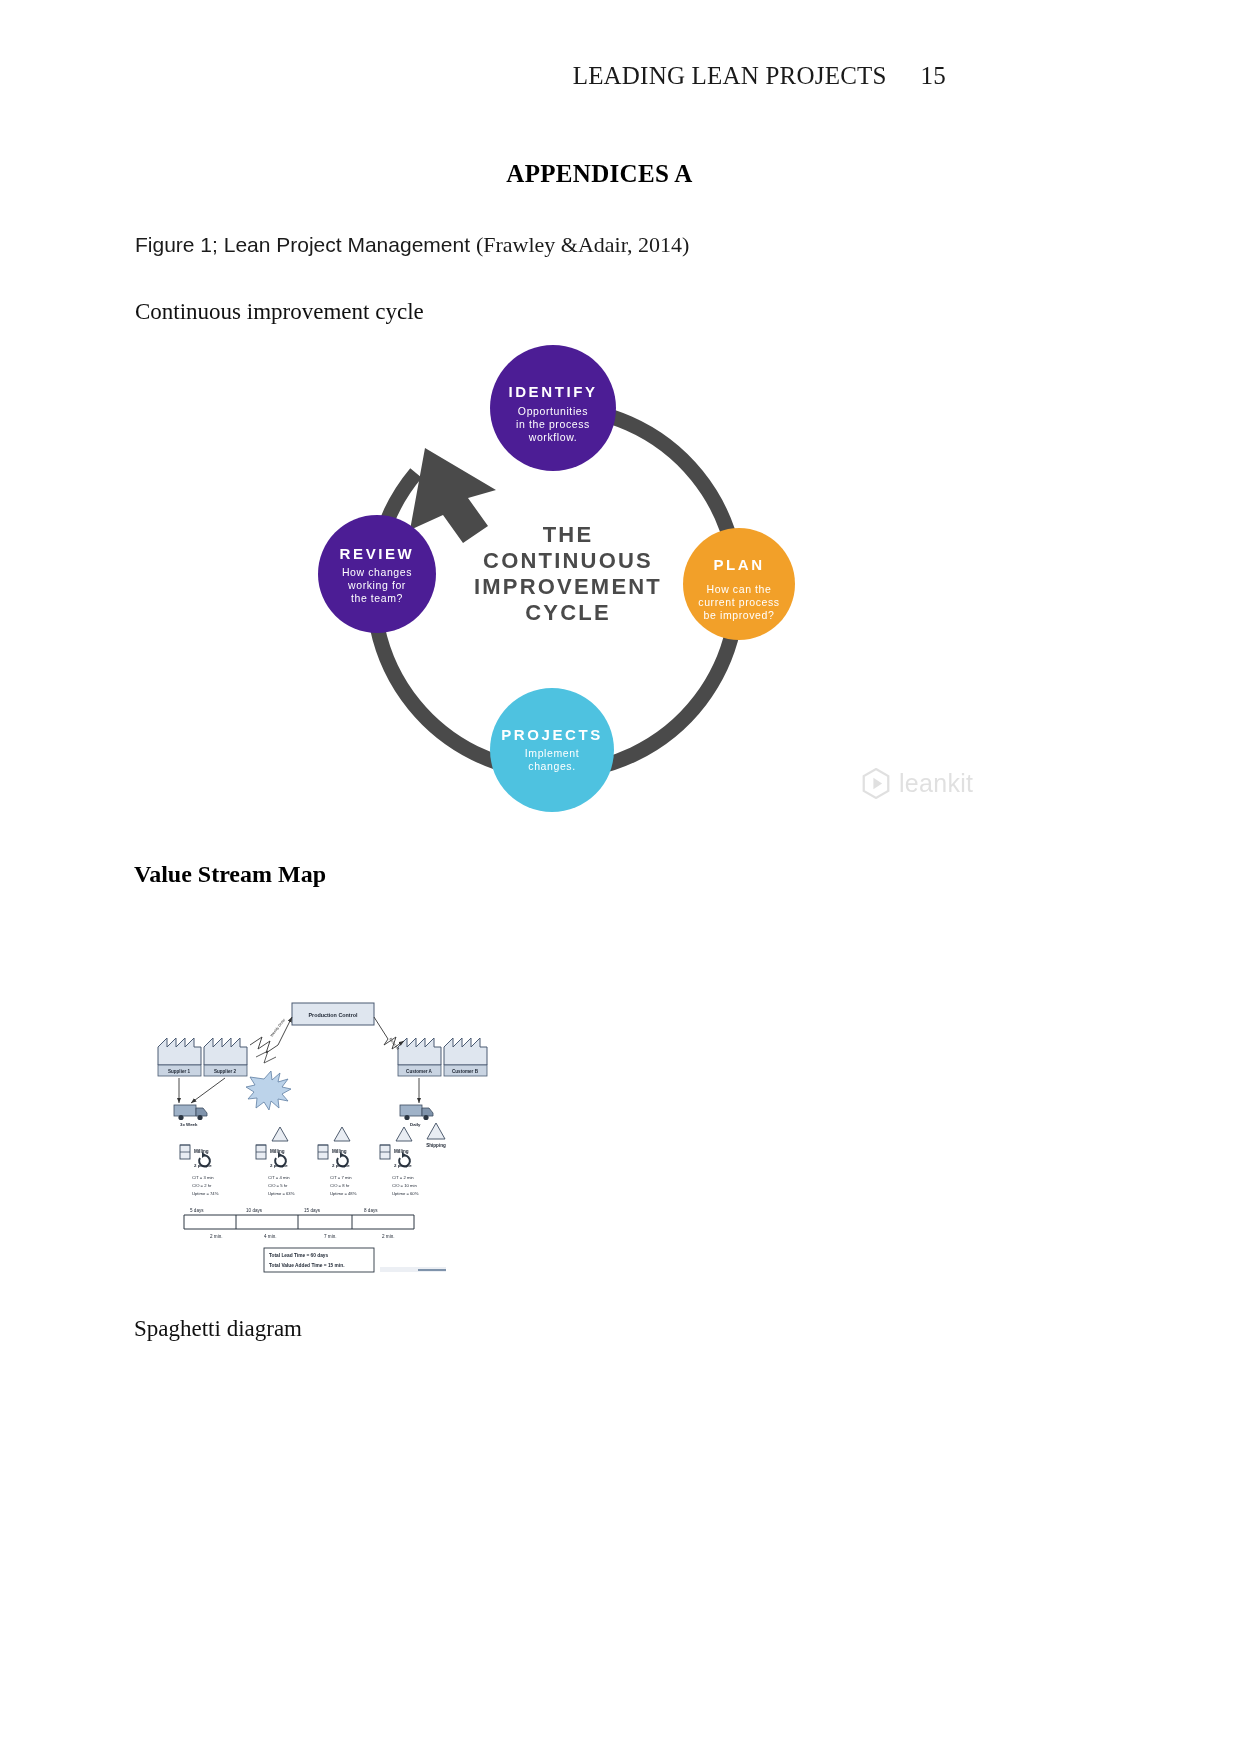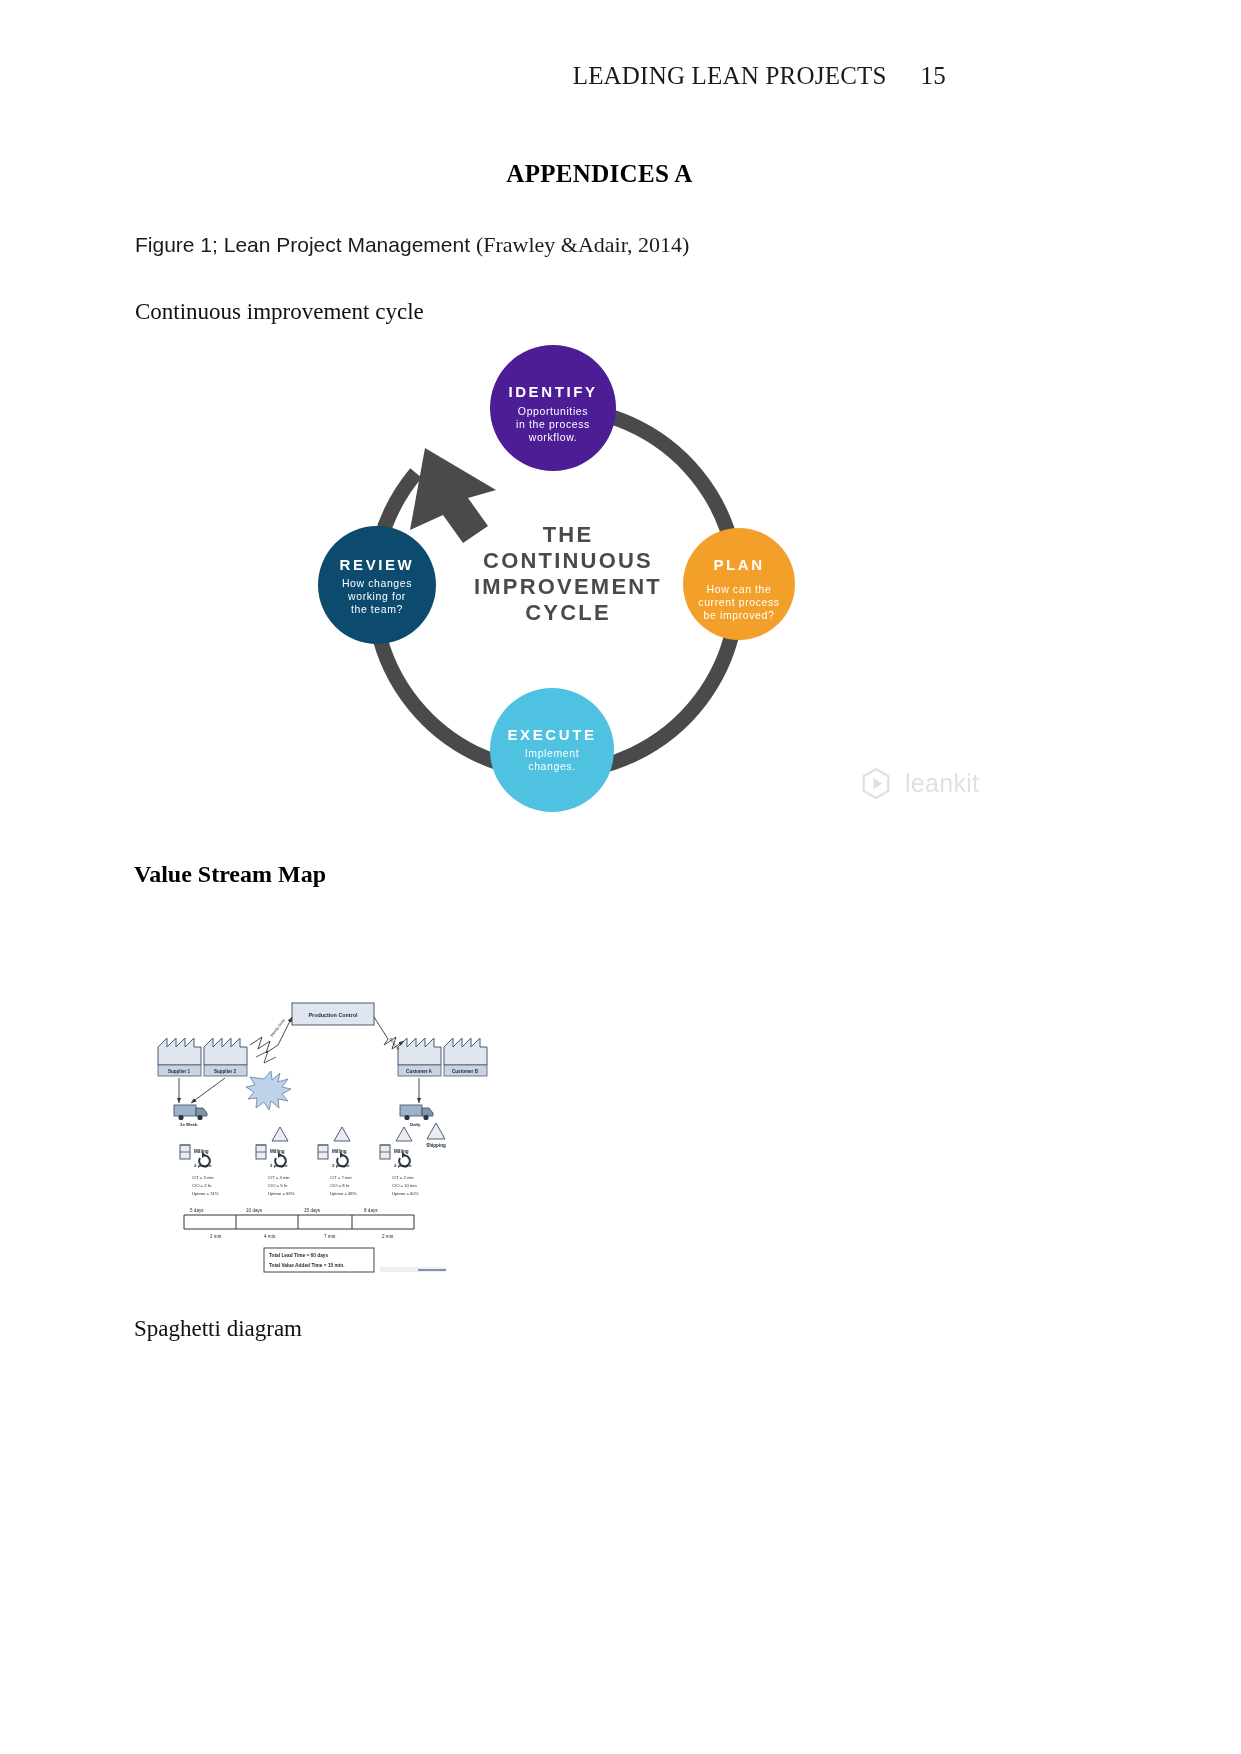--- a/index.html
+++ b/index.html
@@ -94,28 +94,28 @@
   #node-identify .node-desc  { top:60px; }
 
   #node-plan { left:383px; top:198px; width:112px; height:112px; background:#f2a029; }
   #node-plan .node-label { top:28px; }
   #node-plan .node-desc  { top:55px; }
 
   #node-execute { left:190px; top:358px; width:124px; height:124px; background:#4ec2e0; }
   #node-execute .node-label { top:38px; }
   #node-execute .node-desc  { top:59px; }
 
-  #node-review { left:18px; top:196px; width:118px; height:118px; background:#0c4a6e; }
+  #node-review { left:18px; top:185px; width:118px; height:118px; background:#4c1d95; }
   #node-review .node-label { top:30px; }
   #node-review .node-desc  { top:51px; }
 
   
   .leankit {
     position:absolute; left:862px; top:768px;
-    display:flex; align-items:center; gap:15px;
+    display:flex; align-items:center; gap:9px;
     opacity:.30;
   }
   .leankit .lk-mark {
     width:28px; height:31px; display:block;
   }
   .leankit .lk-word {
     font-family:"Liberation Sans", sans-serif;
     font-size:25px; color:#9a9a9a; letter-spacing:.3px;
   }
 
@@ -163,21 +163,21 @@
     </div>
 
     <div class="node" id="node-plan">
       <div class="node-label">PLAN</div>
       <div class="node-desc">How can the
 current process
 be improved?</div>
     </div>
 
     <div class="node" id="node-execute">
-      <div class="node-label">EXECUTE</div>
+      <div class="node-label">PROJECTS</div>
       <div class="node-desc">Implement
 changes.</div>
     </div>
 
     <div class="node" id="node-review">
       <div class="node-label">REVIEW</div>
       <div class="node-desc">How changes
 working for
 the team?</div>
     </div>

